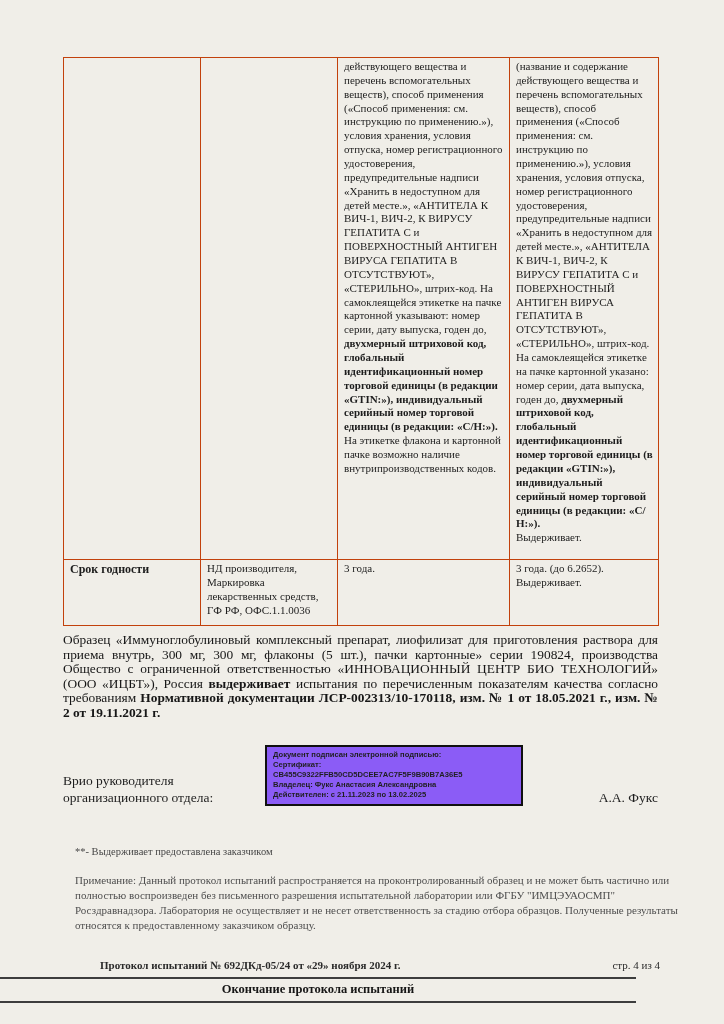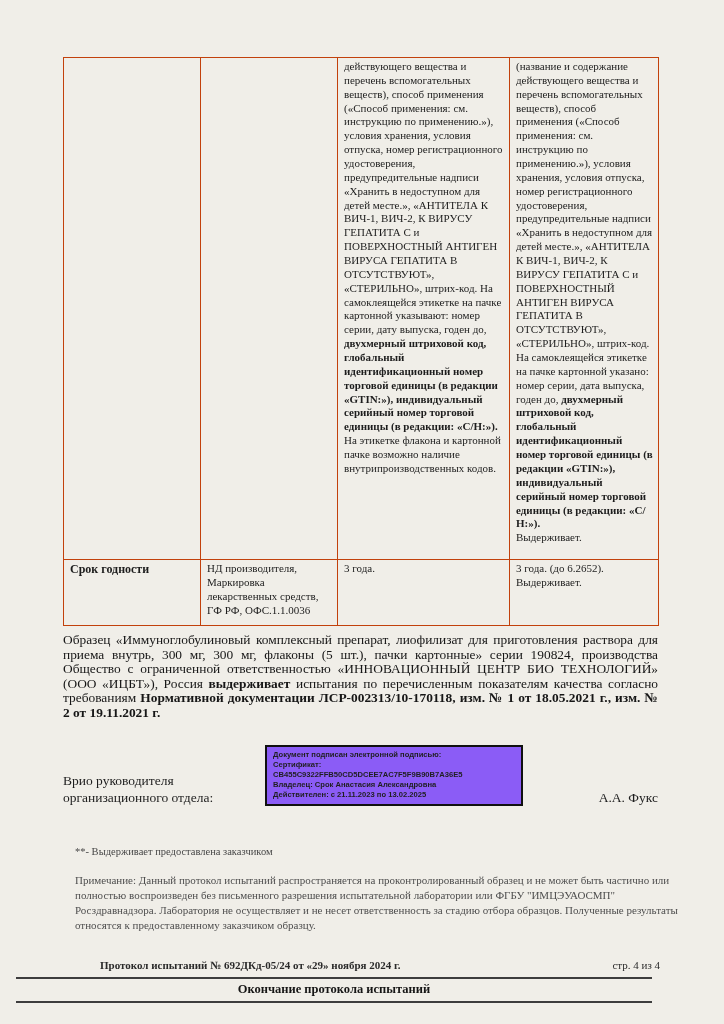--- a/index.html
+++ b/index.html
@@ -57,21 +57,21 @@
     width: 616px;
     font-size: 11px;
     line-height: 14.8px;
     color: #4e4e4e;
   }
 
   .footer-row { display: flex; justify-content: space-between; align-items: center; margin-top: 26px; width: 597px; }
   .footer-protocol { margin-left: 37px; font-size: 11px; font-weight: bold; color: #2a2a2a; }
   .footer-page { font-size: 11px; color: #2a2a2a; }
 
-  .band { margin-top: 6px; width: 636px; margin-left: 16px; }
+  .band { margin-top: 6px; width: 636px; }
   .rule { height: 0; border-top: 2px solid #3d3d3d; }
   .ending { text-align: center; font-weight: bold; font-size: 12.5px; padding: 3px 0 4px 0; color: #161616; }
 </style>
 </head>
 <body>
 
 <div class="content">
 
   <table class="doc-table">
     <colgroup>
@@ -97,21 +97,21 @@
     </table>
 
   <div class="conclusion"><span>Образец «Иммуноглобулиновый комплексный препарат, лиофилизат для приготовления раствора для приема внутрь, 300 мг, 300 мг, флаконы (5 шт.), пачки картонные» серии 190824, производства Общество с ограниченной ответственностью «ИННОВАЦИОННЫЙ ЦЕНТР БИО ТЕХНОЛОГИЙ» (ООО «ИЦБТ»), Россия </span><b>выдерживает</b><span> испытания по перечисленным показателям качества согласно требованиям </span><b>Нормативной документации ЛСР-002313/10-170118, изм. № 1 от 18.05.2021 г., изм. № 2 от 19.11.2021 г.</b></div>
 
   <div class="sig-row">
     <div class="sig-title">Врио руководителя организационного отдела:</div>
     <div class="stamp">
       <div>Документ подписан электронной подписью:</div>
       <div>Сертификат:</div>
       <div>CB455C9322FFB50CD5DCEE7AC7F5F9B90B7A36E5</div>
-      <div>Владелец: Срок Анастасия Александровна</div>
+      <div>Владелец: Фукс Анастасия Александровна</div>
       <div>Действителен: с 21.11.2023 по 13.02.2025</div>
     </div>
     <div class="sig-name">А.А. Фукс</div>
   </div>
 
   <div class="footnote">**- Выдерживает предоставлена заказчиком</div>
 
   <div class="note">Примечание: Данный протокол испытаний распространяется на проконтролированный образец и не может быть частично или полностью воспроизведен без письменного разрешения испытательной лаборатории или ФГБУ "ИМЦЭУАОСМП" Росздравнадзора. Лаборатория не осуществляет и не несет ответственность за стадию отбора образцов. Полученные результаты относятся к предоставленному заказчиком образцу.</div>
 
   <div class="footer-row">

